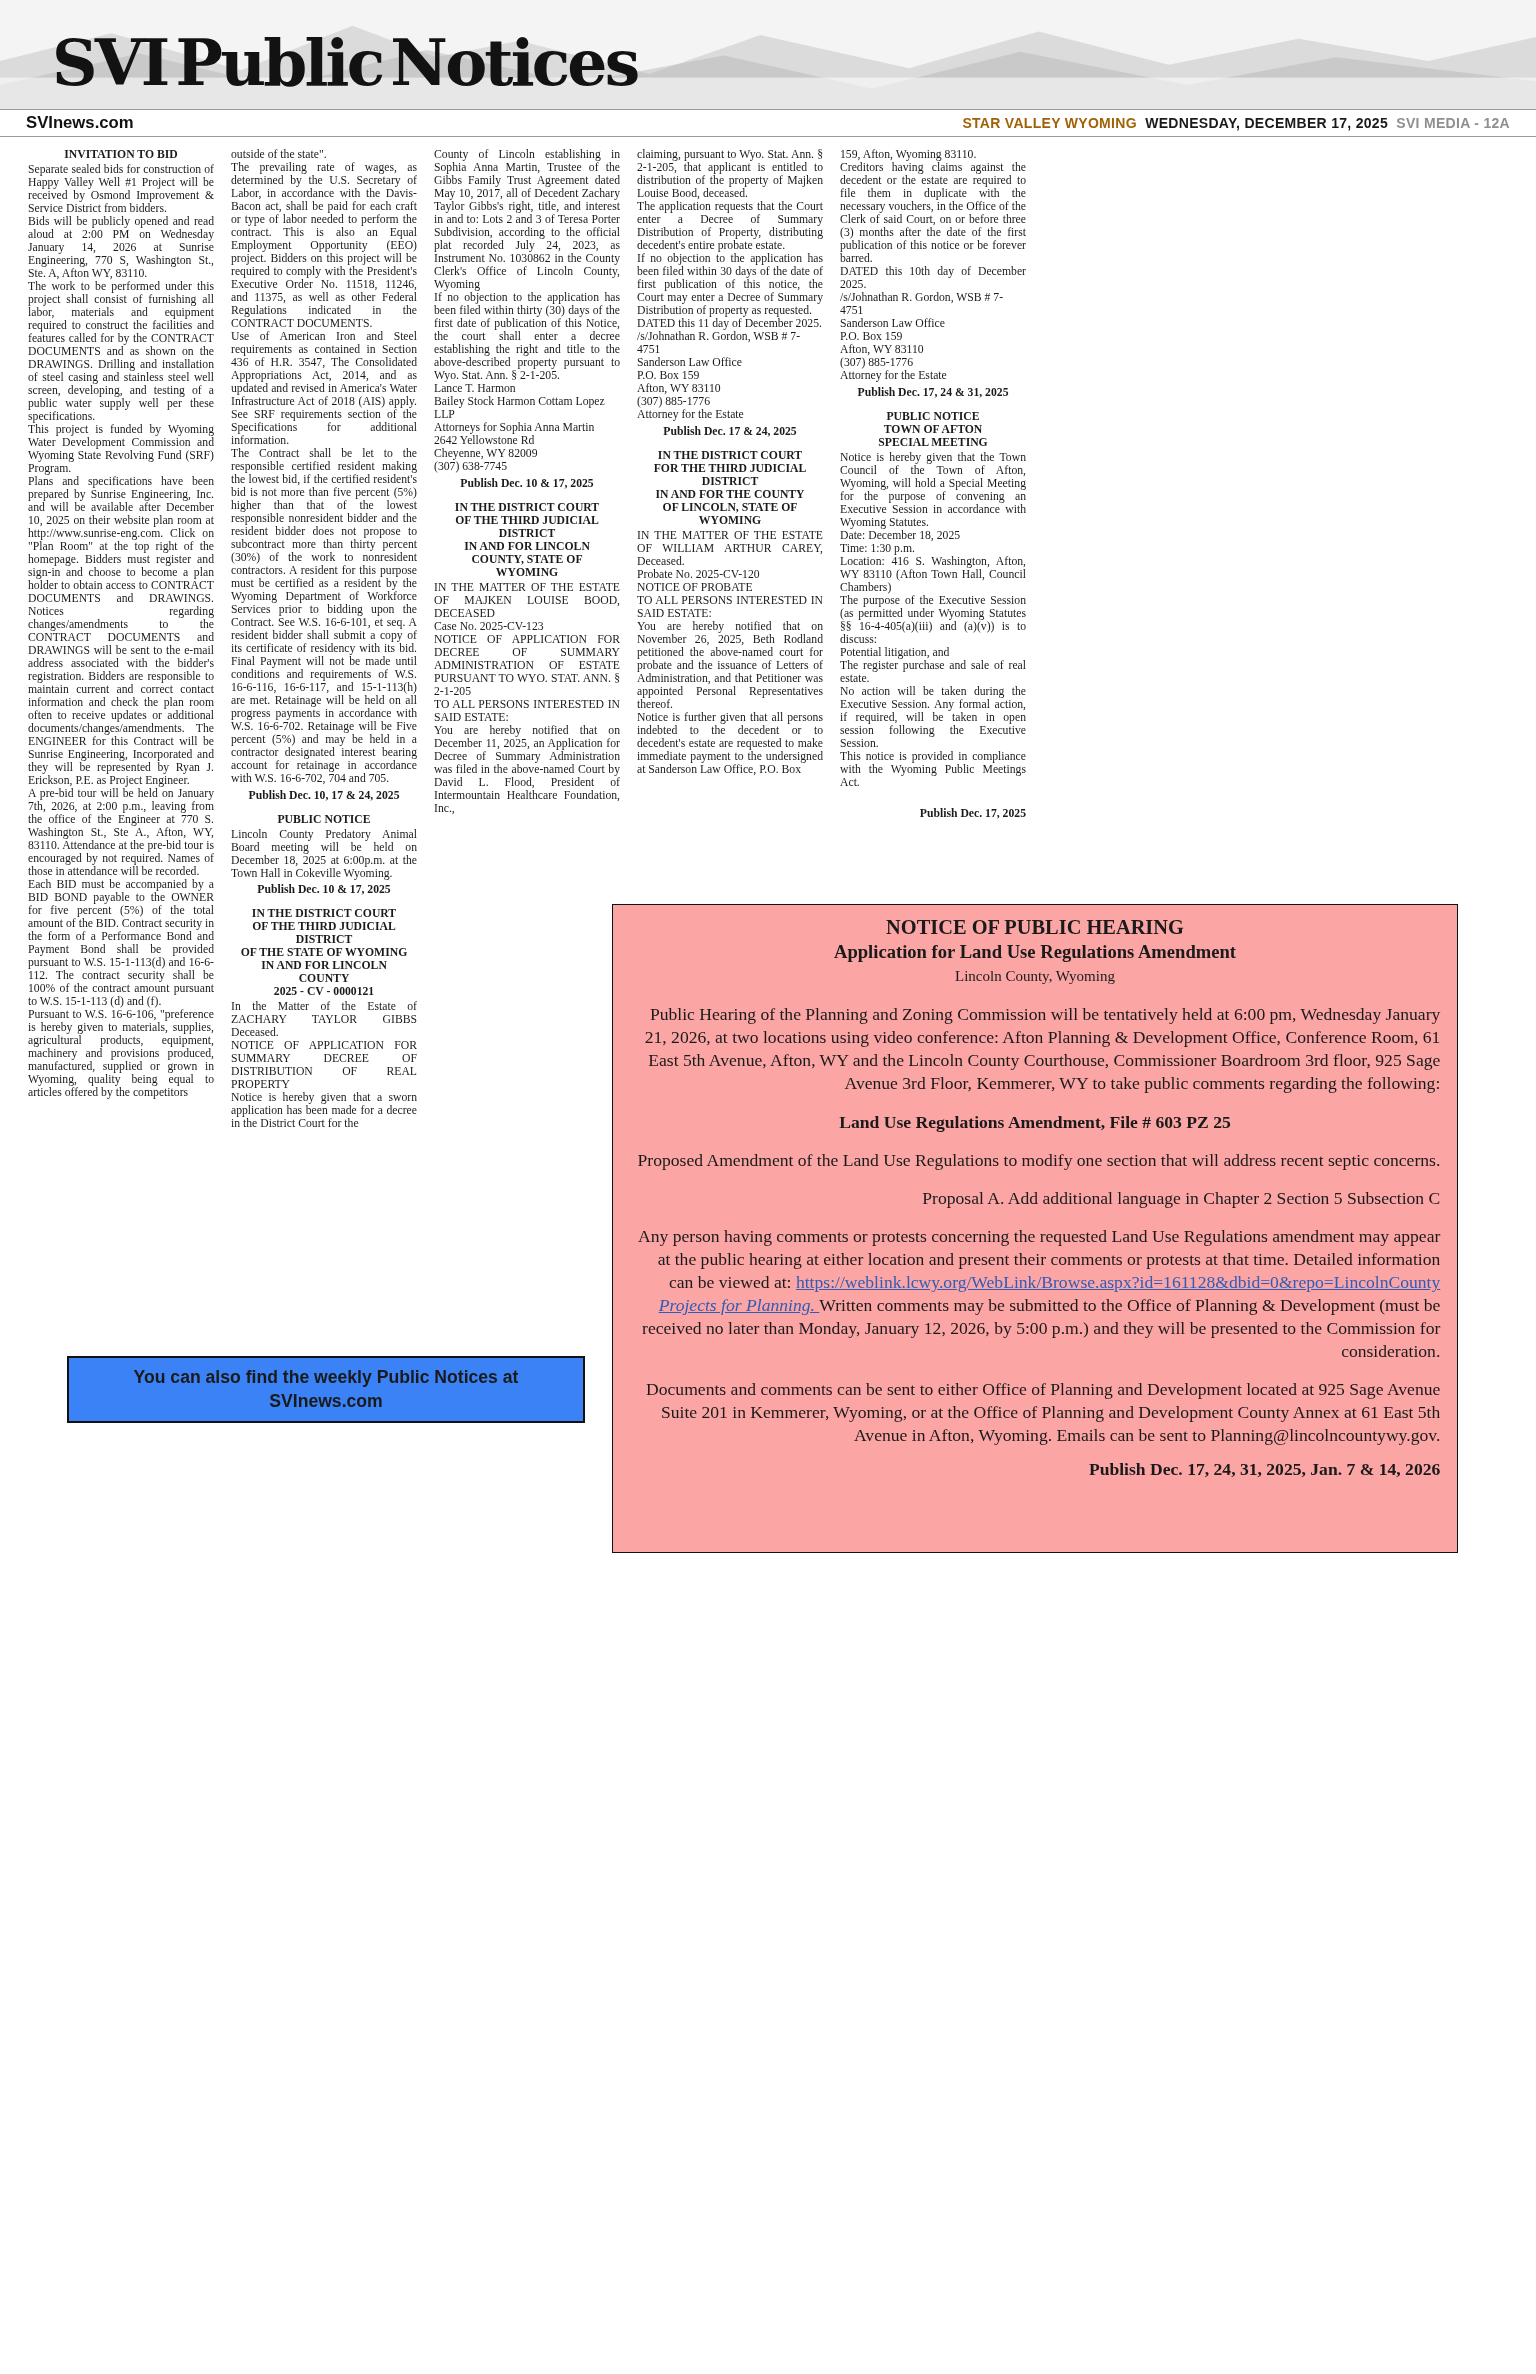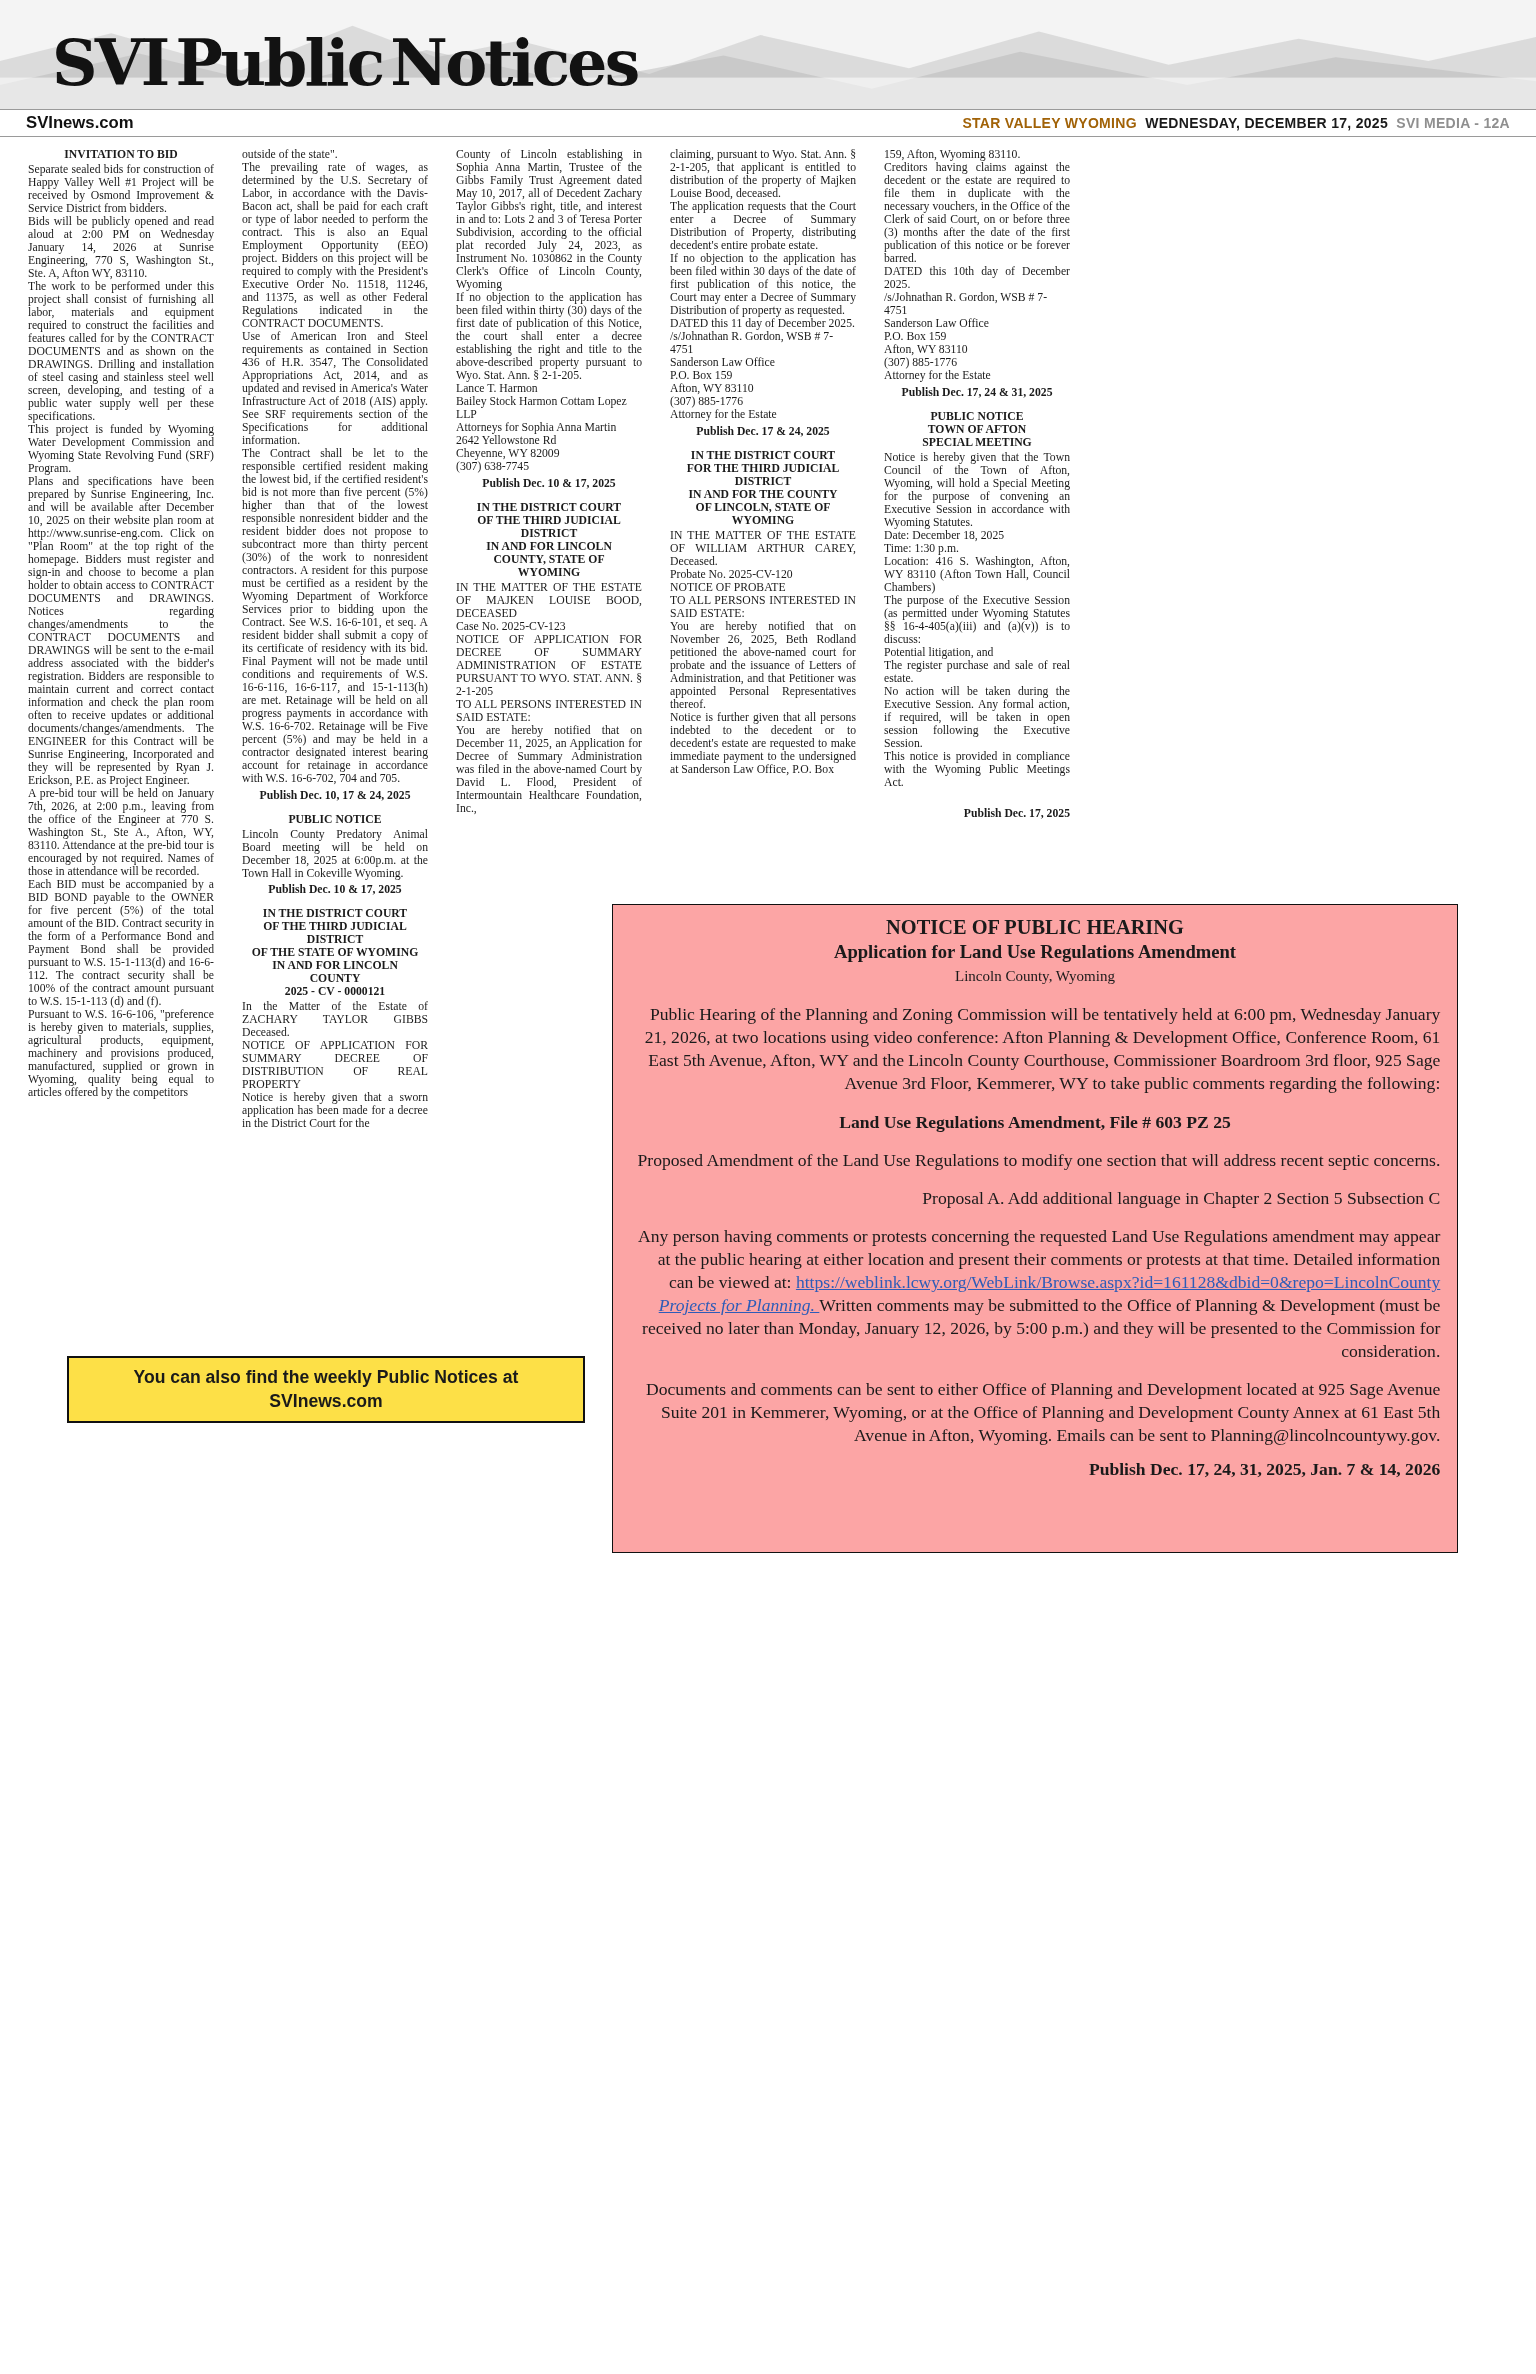--- a/index.html
+++ b/index.html
@@ -20,34 +20,34 @@
   .dateline {
     position:absolute; top:109px; left:0; width:1536px; height:28px;
     border-top:0.9px solid #9a9a9a; border-bottom:0.9px solid #9a9a9a;
     display:flex; align-items:center; justify-content:space-between;
     padding:0 26px; font-family:"Liberation Sans", sans-serif; font-weight:bold;
     background:#ffffff;
   }
   .site { font-size:16.7px; color:#111; }
   .dl-right { font-size:14px; letter-spacing:0.3px; display:flex; gap:8.3px; align-items:baseline; }
   
-  #columns { position:absolute; left:28px; top:148px; display:flex; gap:28px;justify-content:center; }
+  #columns { position:absolute; left:28px; top:148px; display:flex; gap:17px;justify-content:center; }
   .col { width:186px; font-size:11.7px; line-height:13px; text-align:justify; color:#1b1b1b; }
   .col-1, .col-2 { max-height:1198px; overflow:hidden; }
   .col-3, .col-4, .col-5 { max-height:744px; overflow:hidden; }
   .blk-h { font-weight:bold; text-align:center; white-space:pre-line; margin:9.3px 0 1.9px; }
   .col > .blk-h:first-child { margin-top:0; }
   .blk-p { text-align:justify; }
   .blk-l { text-align:left; }
   .blk-pub { font-weight:bold; text-align:center; margin:3.7px 0 11px; }
   .blk-pubr { font-weight:bold; text-align:right; margin:18px 0 11px; }
   
   .promo-box {
     position:absolute; left:67px; top:1356px; width:518px; height:67px;
-    border:2.8px solid #111; background:#fde047;
+    border:2.8px solid #111; background:#3b82f6;
     display:flex; flex-direction:column; align-items:center; justify-content:center; gap:2.8px;
     font-family:"Liberation Sans", sans-serif; font-weight:bold; font-size:17.6px; text-align:center;
   }
   
   .hearing-box {
     position:absolute; left:612px; top:904px; width:846px; min-height:649px;
     border:1.9px solid #111; background:#fca5a5; z-index:2;
     padding:9.3px 16.7px 9.3px; font-size:17.6px; line-height:23px;
   }
   .hb-title { text-align:center; font-weight:bold; font-size:20.4px; line-height:26px; }

